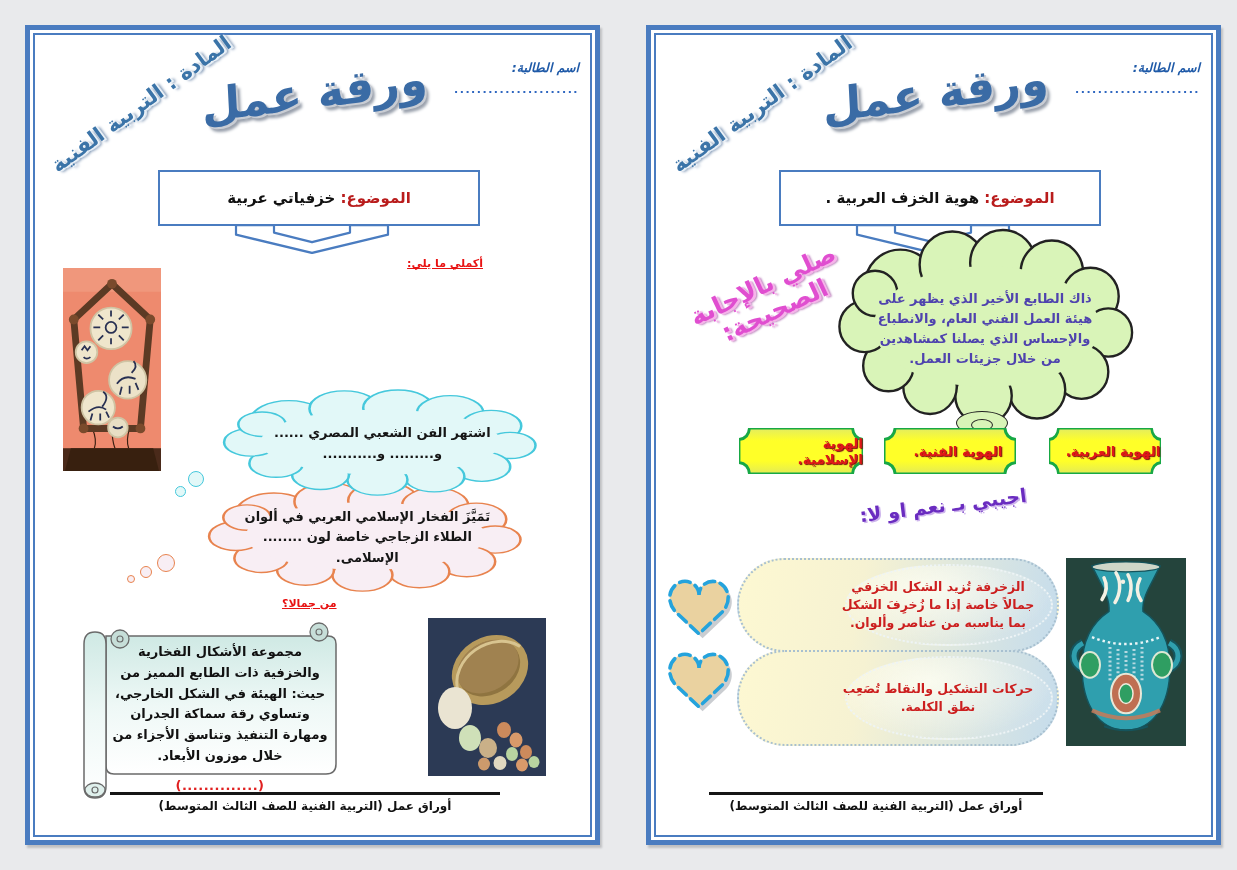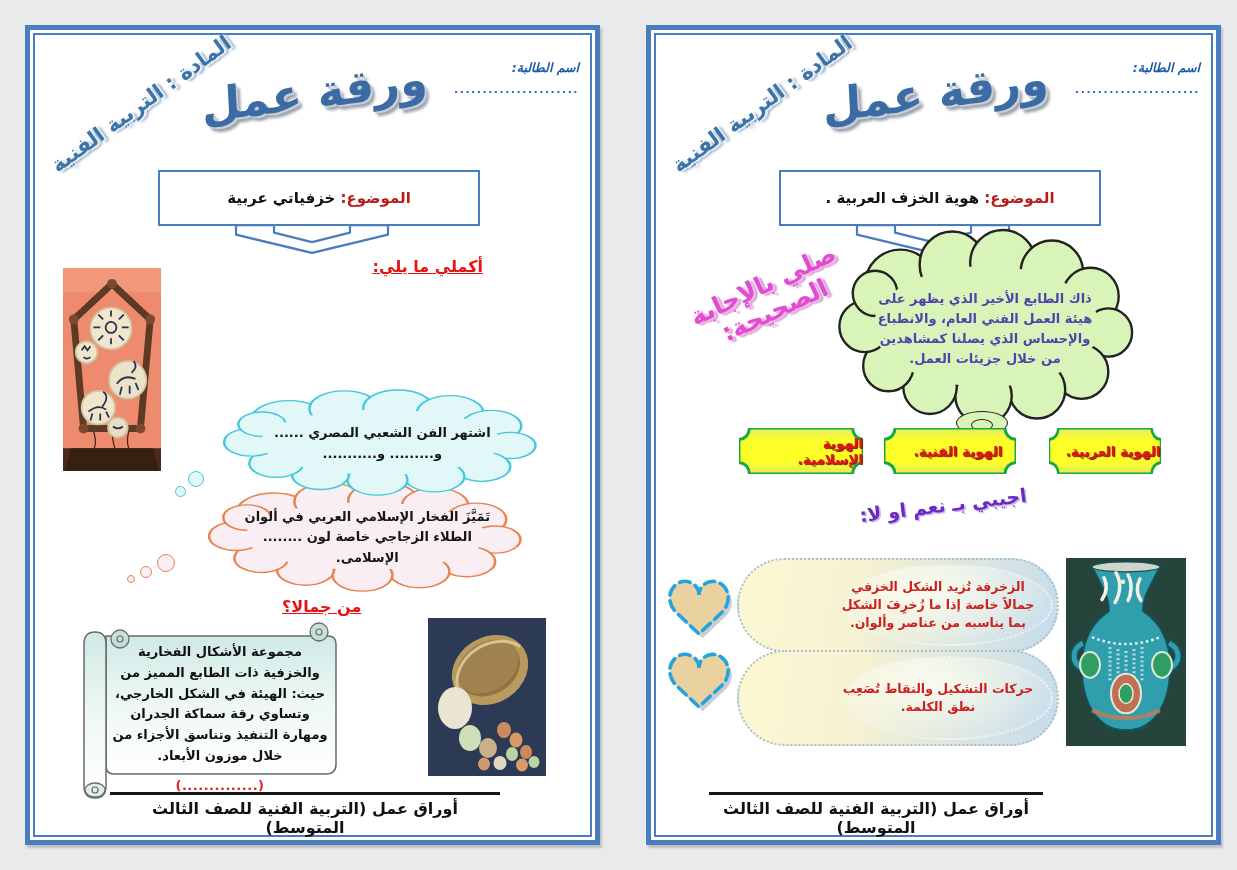--- a/index.html
+++ b/index.html
@@ -12,40 +12,40 @@
   .student-label{position:absolute;top:30px;right:16px;font-size:12.5px;font-weight:bold;font-style:italic;color:#1f5aa8;direction:rtl;}
   .student-dots{position:absolute;top:53px;right:16px;font-size:11px;font-weight:bold;color:#2e66c0;letter-spacing:1.5px;}
   .wa-subject{position:absolute;left:-14px;top:62px;width:250px;text-align:center;transform:rotate(-36deg);font-size:21px;font-weight:bold;color:#3b74a8;direction:rtl;
       text-shadow:1px 1px 0 #f2f6fa,2px 2px 0 #dce6f0,3px 3px 3px #7d94b2;}
   .wa-title{position:absolute;left:162px;top:36px;width:245px;text-align:center;transform:rotate(-7deg) skewX(-4deg);font-size:45px;font-weight:bold;color:#3a6ba5;direction:rtl;
       text-shadow:2px 2px 0 #c9cdd4,4px 5px 3px #99a0ac;}
   .topic-box{position:absolute;left:128px;top:140px;width:318px;height:52px;border:2.5px solid #4a7cc0;background:#fff;display:flex;align-items:center;justify-content:center;gap:5px;font-size:15px;font-weight:bold;direction:rtl;}
   .topic-label{color:#b91c1c;}
   .topic-value{color:#111;}
   .chevron{position:absolute;left:202px;top:194px;width:160px;height:30px;}
-  .h-red{position:absolute;font-size:16px;font-weight:bold;color:#e81212;text-decoration:underline;direction:rtl;}
+  .h-red{position:absolute;font-size:11px;font-weight:bold;color:#e81212;text-decoration:underline;direction:rtl;}
   
   .cloud{position:absolute;direction:rtl;}
   .cloud-svg{position:absolute;inset:0;width:100%;height:100%;overflow:visible;}
   .cloud-text{position:absolute;left:12%;right:10%;top:15%;bottom:14%;display:flex;align-items:center;justify-content:center;text-align:center;font-weight:bold;font-size:13px;line-height:1.55;color:#151515;}
   .c-orange{color:#e8834e;--cf:#f8eef4;}
   .c-cyan{color:#45c8dc;--cf:#e2f8f8;}
   .c-green{color:#222222;--cf:#d9f4b8;}
   .c-green .cloud-text{color:#4f43ae;}
   .bub{position:absolute;border:1.6px solid currentColor;background:var(--cf);border-radius:50%;}
   
   .photo{position:absolute;}
   .photo svg{width:100%;height:100%;display:block;}
   
   .scroll-wrap{position:absolute;left:46px;top:588px;width:268px;height:182px;}
   .scroll-text{position:absolute;left:78px;top:612px;width:224px;text-align:center;font-size:13px;font-weight:bold;line-height:1.6;direction:rtl;color:#111;}
   .scroll-blank{color:#e02020;margin-top:9px;font-size:13px;letter-spacing:.5px;}
   
   .footer-line{position:absolute;top:762px;height:2.5px;background:#161616;}
-  .footer-text{position:absolute;top:769px;text-align:center;font-size:16px;font-weight:bold;color:#111;direction:rtl;}
+  .footer-text{position:absolute;top:769px;text-align:center;font-size:12px;font-weight:bold;color:#111;direction:rtl;}
   
   .wa-connect{position:absolute;left:4px;top:240px;width:228px;transform:rotate(-25deg);text-align:center;font-size:25px;font-weight:bold;color:#e04ed0;direction:rtl;line-height:1.12;
       text-shadow:2px 2px 0 #f6b4ea,3px 3px 2px #bf8cc0;}
   .wa-yesno{position:absolute;left:202px;top:464px;width:180px;transform:rotate(-7deg);font-size:19px;font-weight:bold;color:#6a2cc0;direction:rtl;text-align:center;
       text-shadow:1.5px 1.5px 0 #cdb4ec;}
   .plaque{position:absolute;width:112px;height:46px;}
   .plaque svg{position:absolute;inset:0;width:100%;height:100%;}
   .plaque-label{position:absolute;inset:0;display:flex;align-items:center;justify-content:center;font-size:13.5px;font-weight:bold;color:#e01818;text-shadow:1px 1px 1px #7a1010;direction:rtl;padding-left:16px;}
   .pill{position:absolute;left:86px;width:318px;border-radius:60px;border:2px dotted #a8c0d0;overflow:hidden;
       background:linear-gradient(100deg,#fdf8d2 0%,#f6f2d2 38%,#c5dcec 100%);}

